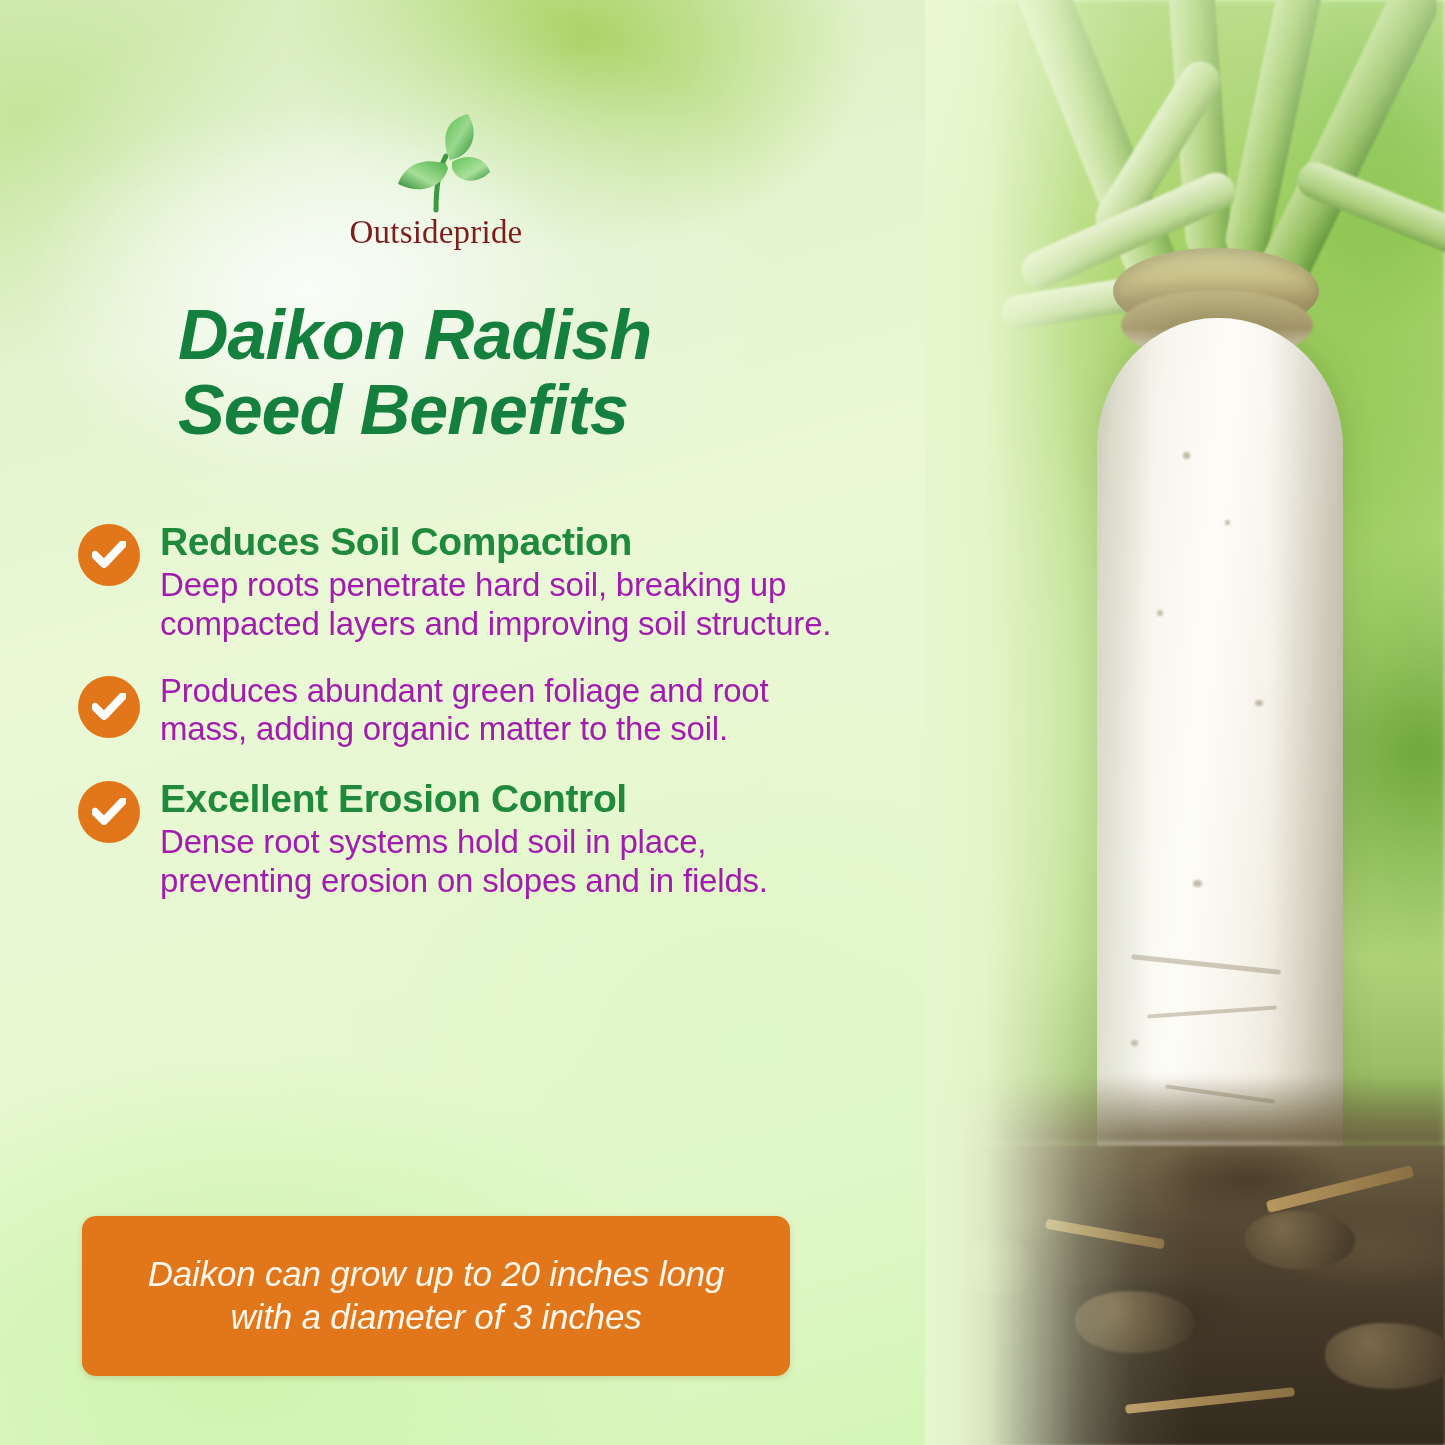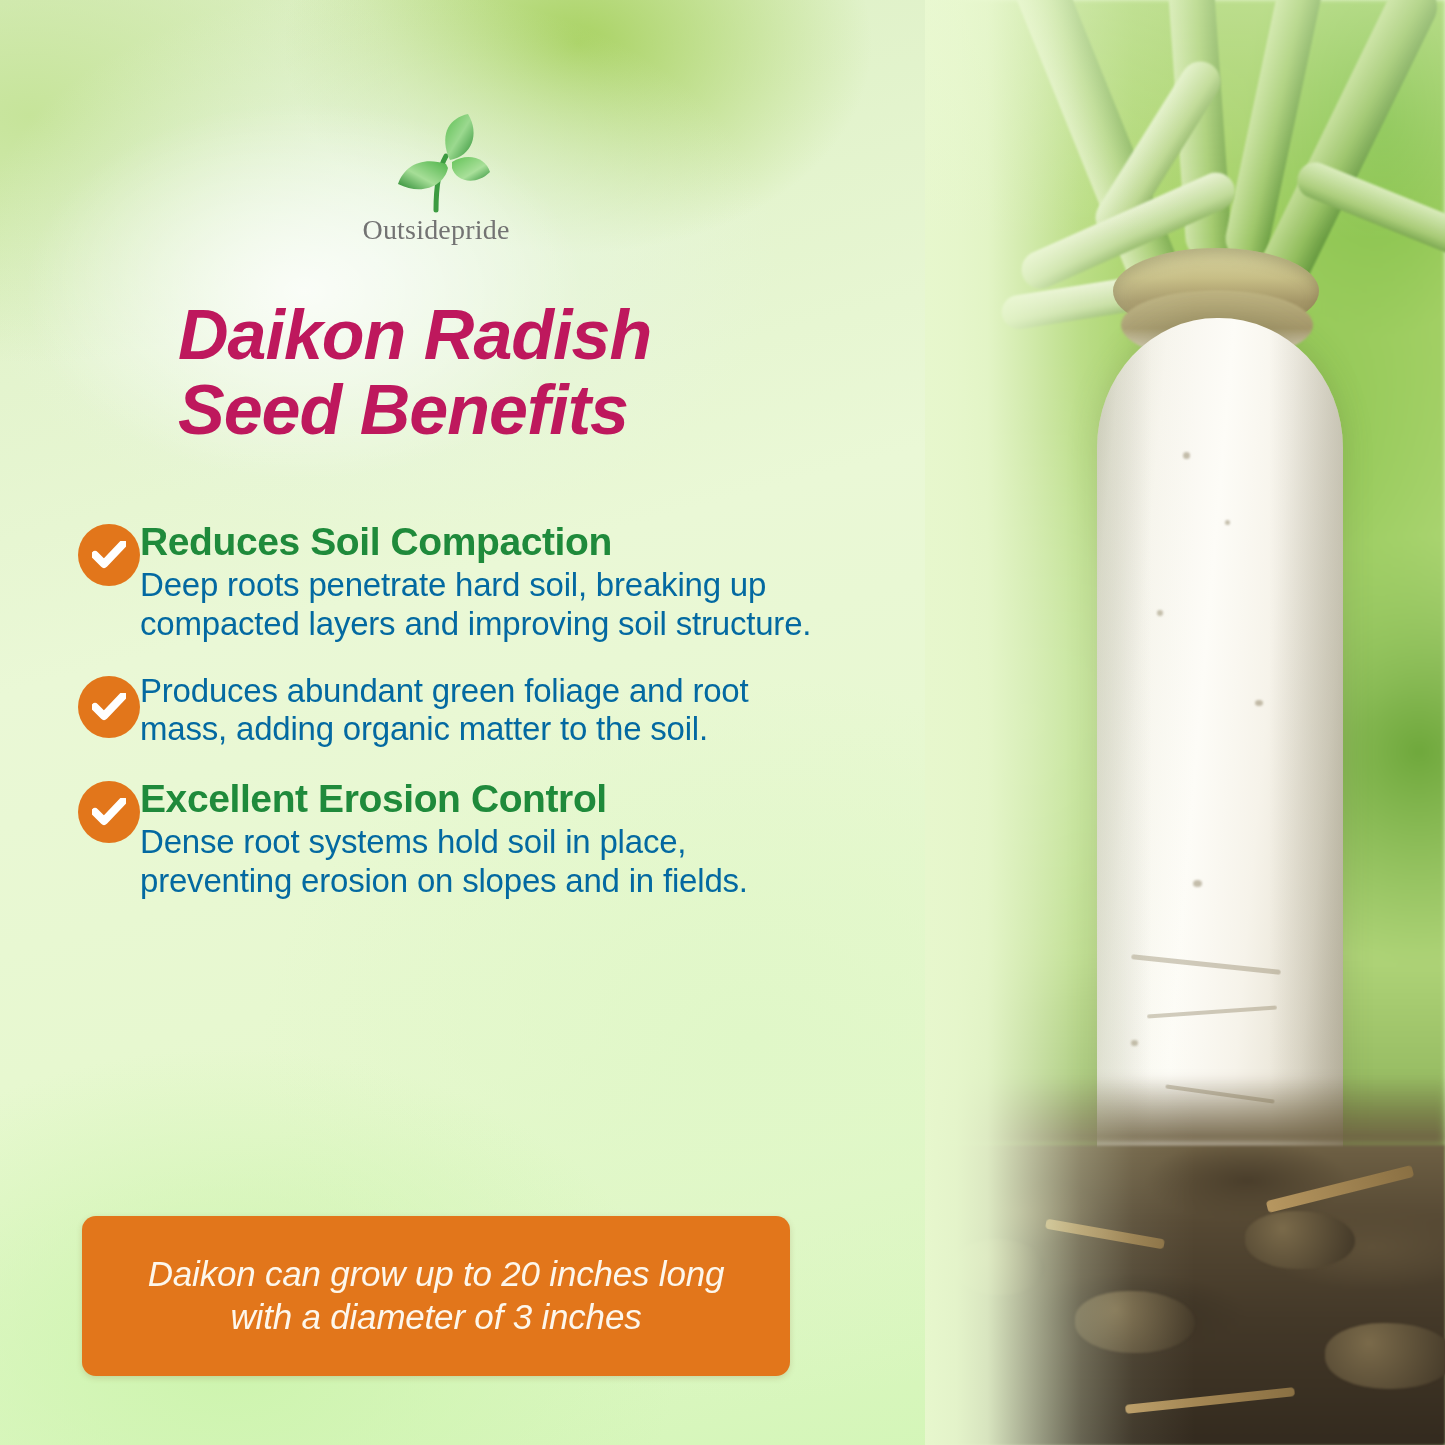--- a/index.html
+++ b/index.html
@@ -154,47 +154,47 @@
   }
 
   
   .content { position:absolute; left:0; top:0; width:950px; height:1445px; }
 
   
   .logo { position:absolute; left:286px; top:112px; width:300px; text-align:center; }
   .logo-mark { width:120px; height:112px; display:block; margin:0 auto; }
   .logo-word {
     font-family:"Liberation Serif", serif;
-    font-size:28px; font-weight:400; color:#737373;
+    font-size:33px; font-weight:400; color:#7f1d1d;
     letter-spacing:.2px; line-height:1; margin-top:-8px;
   }
 
   
   .title {
     position:absolute; left:178px; top:298px; width:700px;
     font-size:70px; line-height:1.07; font-weight:700; font-style:italic;
-    color:#be185d; letter-spacing:-1px;
+    color:#15803d; letter-spacing:-1px;
   }
   .title .ln { display:block; }
 
   
   .benefits { position:absolute; left:78px; top:520px; width:860px; }
-  .benefit { position:relative; display:flex; margin-bottom:28px; }
+  .benefit { position:relative; display:flex; gap:20px; margin-bottom:28px; }
   .check {
     flex:0 0 auto; width:62px; height:62px; border-radius:50%;
     background:#E2761B; position:relative; margin-top:4px;
   }
   .check svg { position:absolute; left:14px; top:17px; }
   .b-text { flex:1 1 auto; padding-top:0; }
   .b-head {
     font-size:39px; font-weight:700; color:#1F8A3B;
     line-height:1.12; letter-spacing:-.4px; margin-bottom:2px;
   }
   .b-body {
-    font-size:33px; font-weight:400; color:#0369a1;
+    font-size:33px; font-weight:400; color:#a21caf;
     line-height:1.18; letter-spacing:-.2px;
     max-width:700px;
   }
 
   
   .callout {
     position:absolute; left:82px; top:1216px;
     width:708px; height:160px; border-radius:14px;
     background:#E2761B;
     display:flex; align-items:center; justify-content:center;

